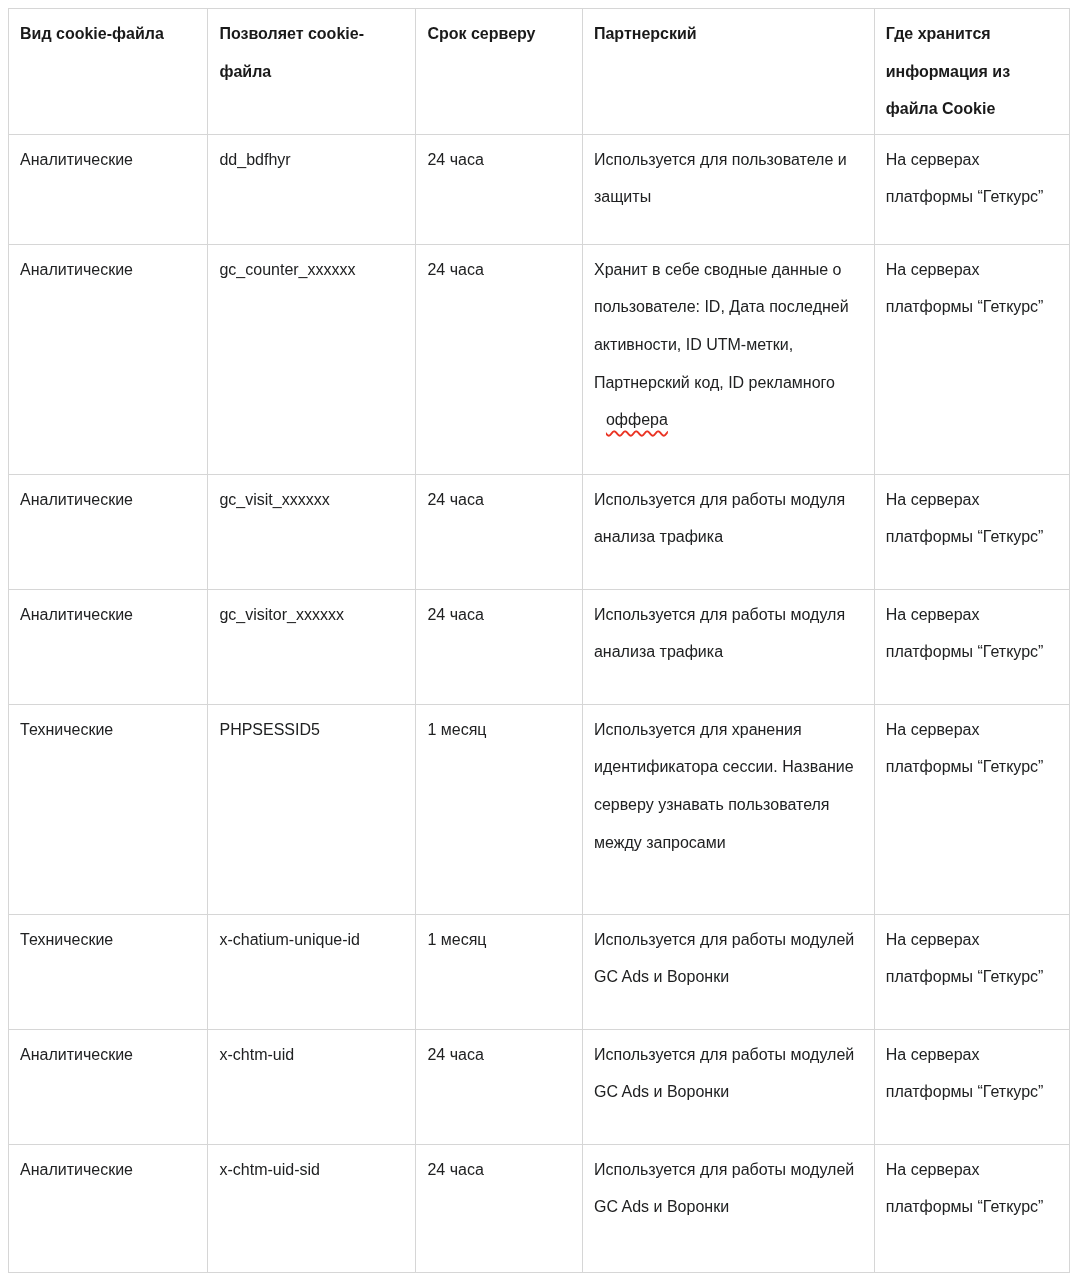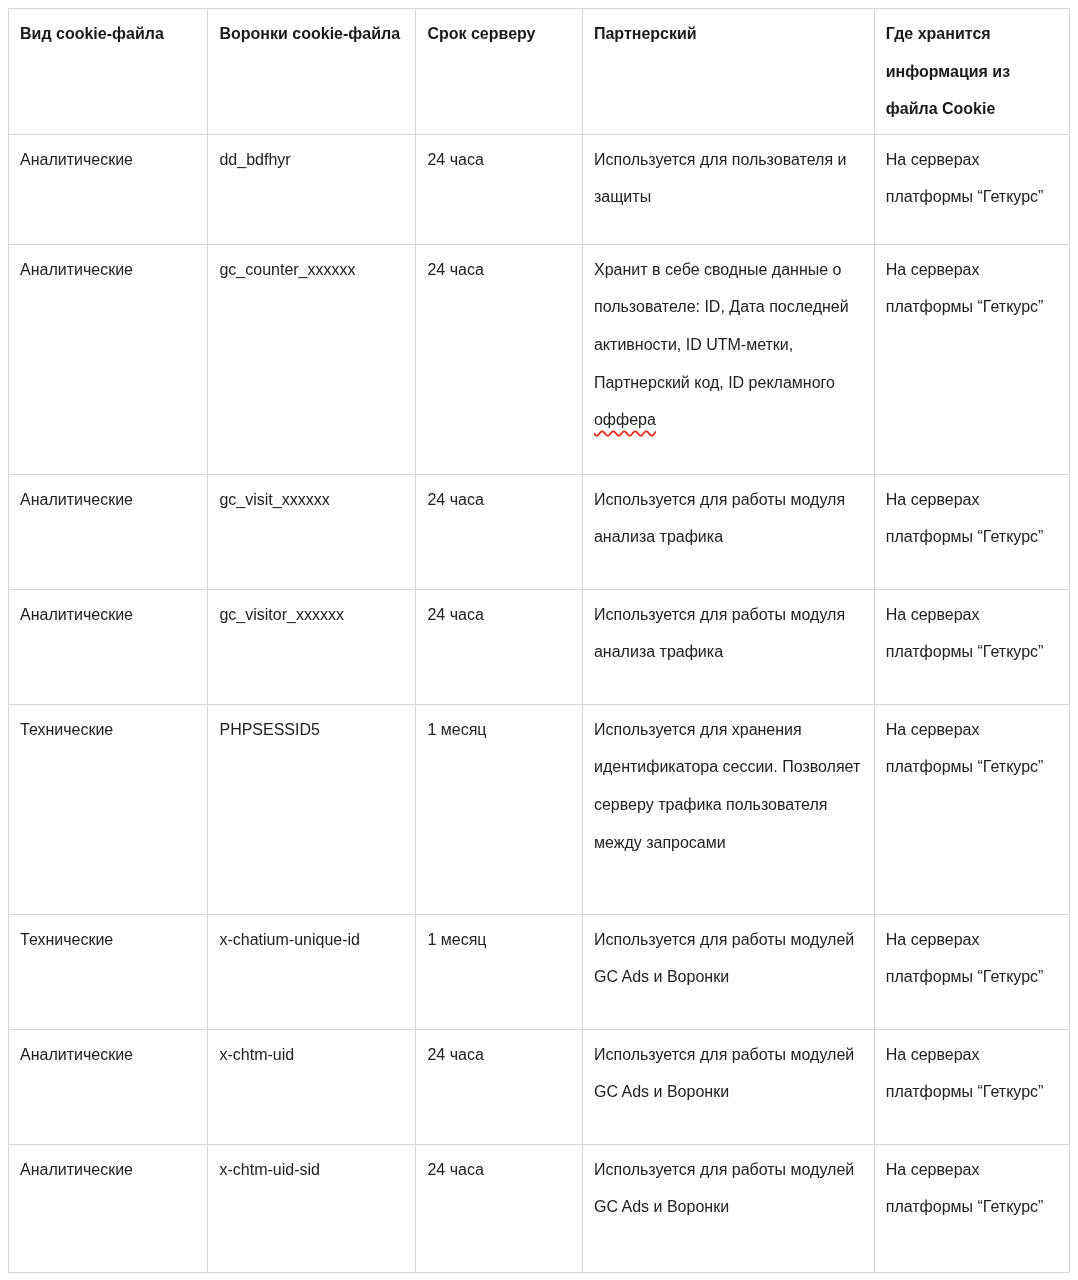--- a/index.html
+++ b/index.html
@@ -51,49 +51,50 @@
   tbody tr:nth-child(4) { height: 115px; }
   tbody tr:nth-child(5) { height: 210px; }
   tbody tr:nth-child(6) { height: 115px; }
   tbody tr:nth-child(7) { height: 115px; }
   tbody tr:nth-child(8) { height: 128px; }
   .misspelled {
     text-decoration: underline wavy #ea3323;
     text-decoration-thickness: 1.5px;
     text-underline-offset: 5px;
     text-decoration-skip-ink: none;
+    margin-left: 12px;
   }
 </style>
 </head>
 <body>
 
 <div class="doc-page">
   <table class="cookies-table">
     <colgroup>
       <col class="c-type">
       <col class="c-name">
       <col class="c-duration">
       <col class="c-purpose">
       <col class="c-storage">
     </colgroup>
     <thead>
       <tr>
         <th><span>Вид cookie-файла</span></th>
-        <th><span>Воронки cookie-файла</span></th>
+        <th><span>Позволяет cookie-файла</span></th>
         <th><span>Срок серверу</span></th>
         <th><span>Партнерский</span></th>
         <th><span>Где хранится информация из файла Cookie</span></th>
       </tr>
     </thead>
     <tbody>
       <tr>
         <td><span>Аналитические</span></td>
         <td><span>dd_bdfhyr</span></td>
         <td><span>24 часа</span></td>
-        <td><span>Используется для пользователя и защиты</span></td>
+        <td><span>Используется для пользователе и защиты</span></td>
         <td><span>На серверах платформы “Геткурс”</span></td>
       </tr>
       <tr>
         <td><span>Аналитические</span></td>
         <td><span>gc_counter_xxxxxx</span></td>
         <td><span>24 часа</span></td>
         <td><span>Хранит в себе сводные данные о пользователе: ID, Дата последней активности, ID UTM-метки, Партнерский код, ID рекламного </span><span class="misspelled">оффера</span></td>
         <td><span>На серверах платформы “Геткурс”</span></td>
       </tr>
       <tr>
@@ -107,21 +108,21 @@
         <td><span>Аналитические</span></td>
         <td><span>gc_visitor_xxxxxx</span></td>
         <td><span>24 часа</span></td>
         <td><span>Используется для работы модуля анализа трафика</span></td>
         <td><span>На серверах платформы “Геткурс”</span></td>
       </tr>
       <tr>
         <td><span>Технические</span></td>
         <td><span>PHPSESSID5</span></td>
         <td><span>1 месяц</span></td>
-        <td><span>Используется для хранения идентификатора сессии. Позволяет серверу трафика пользователя между запросами</span></td>
+        <td><span>Используется для хранения идентификатора сессии. Название серверу узнавать пользователя между запросами</span></td>
         <td><span>На серверах платформы “Геткурс”</span></td>
       </tr>
       <tr>
         <td><span>Технические</span></td>
         <td><span>x-chatium-unique-id</span></td>
         <td><span>1 месяц</span></td>
         <td><span>Используется для работы модулей GC Ads и Воронки</span></td>
         <td><span>На серверах платформы “Геткурс”</span></td>
       </tr>
       <tr>

